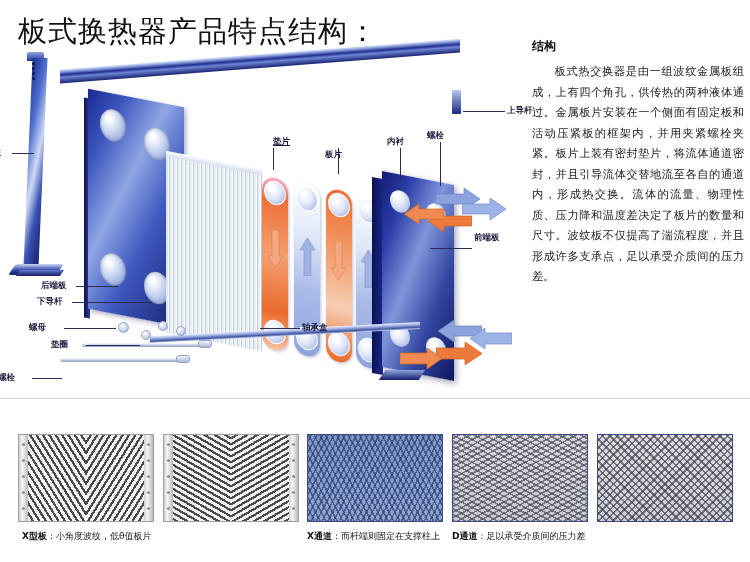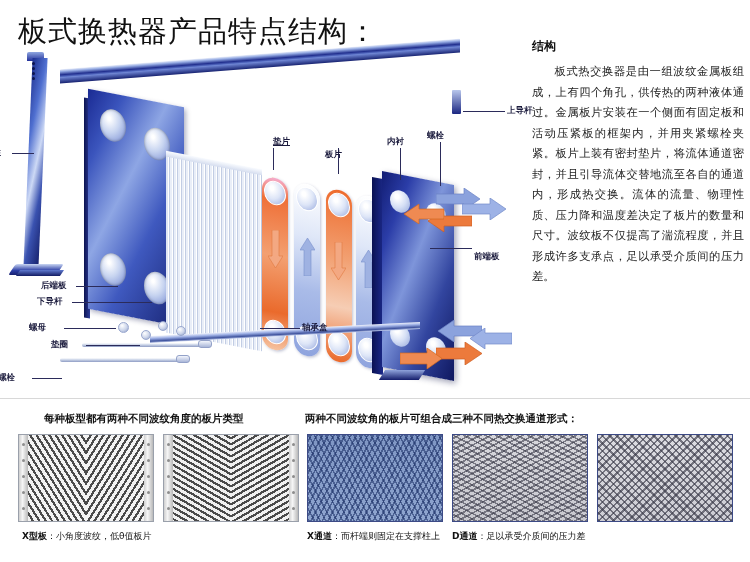--- a/index.html
+++ b/index.html
@@ -464,27 +464,25 @@
     <div class="lead v" style="left:400px; top:108px; height:32px;"></div>
     <div class="lbl" style="left:387px; top:96px;">内衬</div>
 
     <div class="lead v" style="left:440px; top:102px; height:44px;"></div>
     <div class="lbl" style="left:427px; top:90px;">螺栓</div>
 
     <div class="lead" style="left:463px; top:71px; width:42px;"></div>
     <div class="lbl" style="left:507px; top:65px;">上导杆</div>
 
     <div class="lead" style="left:430px; top:208px; width:42px;"></div>
-    <div class="lbl" style="left:474px; top:211px;font-family:Liberation Serif, serif;">前端板</div>
+    <div class="lbl" style="left:474px; top:192px;font-family:Liberation Serif, serif;">前端板</div>
   </div>
 
   <div class="divider"></div>
 
-  <div class="sec-head left">每种板型都有两种不同波纹角度的板片类型</div>
-  <div class="sec-head right">两种不同波纹角的板片可组合成三种不同热交换通道形式：</div>
 
   <div class="plate-img p1">
     <div class="chev xplate">
       <div class="halfL"></div>
         <div class="halfR"></div>
     </div>
     <div class="rail l">
         <i style="top:8px"></i>
         <i style="top:24px"></i>
         <i style="top:40px"></i>

